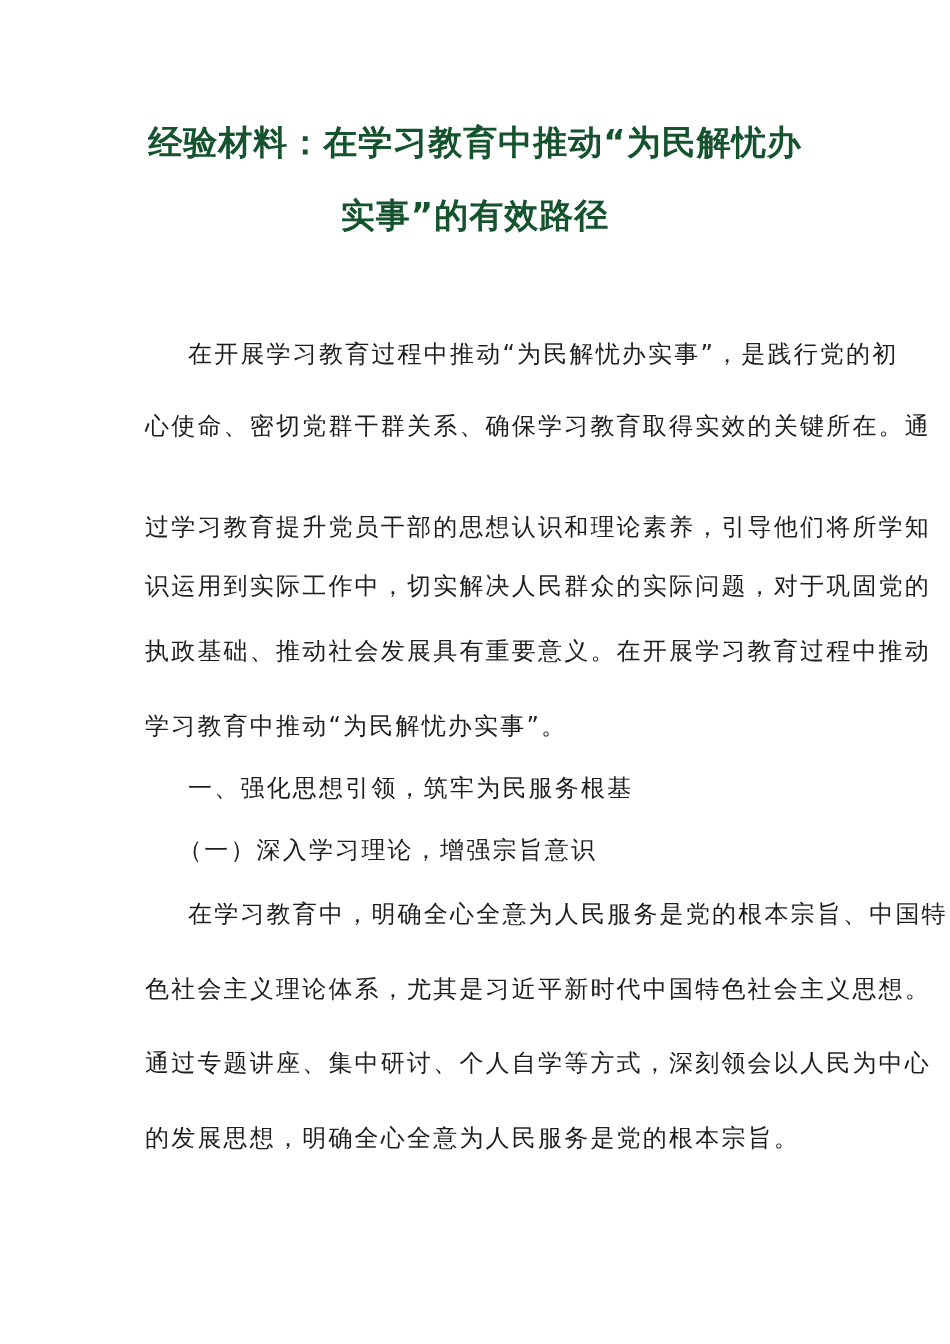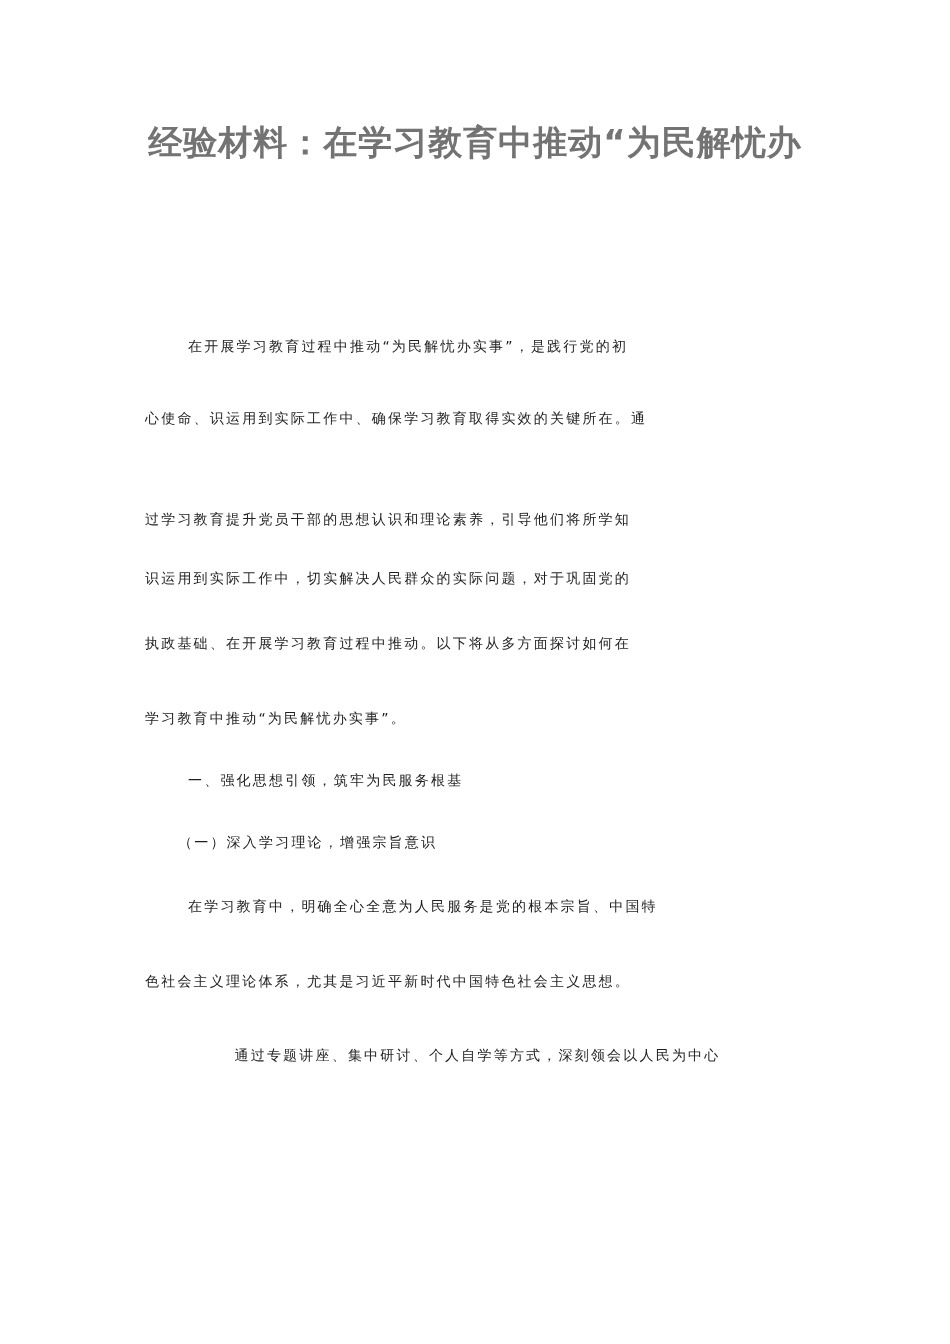--- a/index.html
+++ b/index.html
@@ -23,57 +23,59 @@
       background: #ffffff;
     }
     .title {
       position: absolute;
       left: 140px;
       width: 670px;
       text-align: center;
       font-size: 34px;
       font-weight: bold;
       letter-spacing: 1px;
-      color: #737373;
+      color: #14532d;
       font-family: "DejaVu Sans", "Liberation Sans", sans-serif;
       white-space: nowrap;
     }
     .title.l1 { top: 120px; }
     .title.l2 { top: 193px; }
 
     .line {
       position: absolute;
       left: 145px;
       width: 665px;
-      font-size: 14px;
+      font-size: 24px;
       letter-spacing: 2.2px;
       white-space: nowrap;
       color: #1e1e1e;
       font-family: "DejaVu Sans", "Liberation Sans", sans-serif;
       font-weight: normal;
     }
     .line.indent { left: 188px; width: 622px; }
     .line.heading { left: 188px; }
     .line.subheading { left: 178px; }
   </style>
 </head>
 <body>
 
 <div class="page">
 
   <div class="title l1">经验材料：在学习教育中推动“为民解忧办</div>
+  <div class="title l2">实事”的有效路径</div>
 
   <div class="line indent" style="top:338px;">在开展学习教育过程中推动“为民解忧办实事”，是践行党的初</div>
-  <div class="line" style="top:410px;">心使命、识运用到实际工作中、确保学习教育取得实效的关键所在。通</div>
+  <div class="line" style="top:410px;">心使命、密切党群干群关系、确保学习教育取得实效的关键所在。通</div>
   <div class="line" style="top:487px;margin-top:24px;">过学习教育提升党员干部的思想认识和理论素养，引导他们将所学知</div>
   <div class="line" style="top:570px;">识运用到实际工作中，切实解决人民群众的实际问题，对于巩固党的</div>
-  <div class="line" style="top:635px;">执政基础、在开展学习教育过程中推动。以下将从多方面探讨如何在</div>
+  <div class="line" style="top:635px;">执政基础、推动社会发展具有重要意义。在开展学习教育过程中推动</div>
   <div class="line" style="top:710px;">学习教育中推动“为民解忧办实事”。</div>
 
   <div class="line heading" style="top:772px;">一、强化思想引领，筑牢为民服务根基</div>
 
   <div class="line subheading" style="top:834px;">（一）深入学习理论，增强宗旨意识</div>
 
   <div class="line indent" style="top:898px;">在学习教育中，明确全心全意为人民服务是党的根本宗旨、中国特</div>
   <div class="line" style="top:973px;">色社会主义理论体系，尤其是习近平新时代中国特色社会主义思想。</div>
   <div class="line" style="top:1047px;text-align:center;">通过专题讲座、集中研讨、个人自学等方式，深刻领会以人民为中心</div>
+  <div class="line" style="top:1122px;">的发展思想，明确全心全意为人民服务是党的根本宗旨。</div>
 
 </div>
 
 </body></html>

